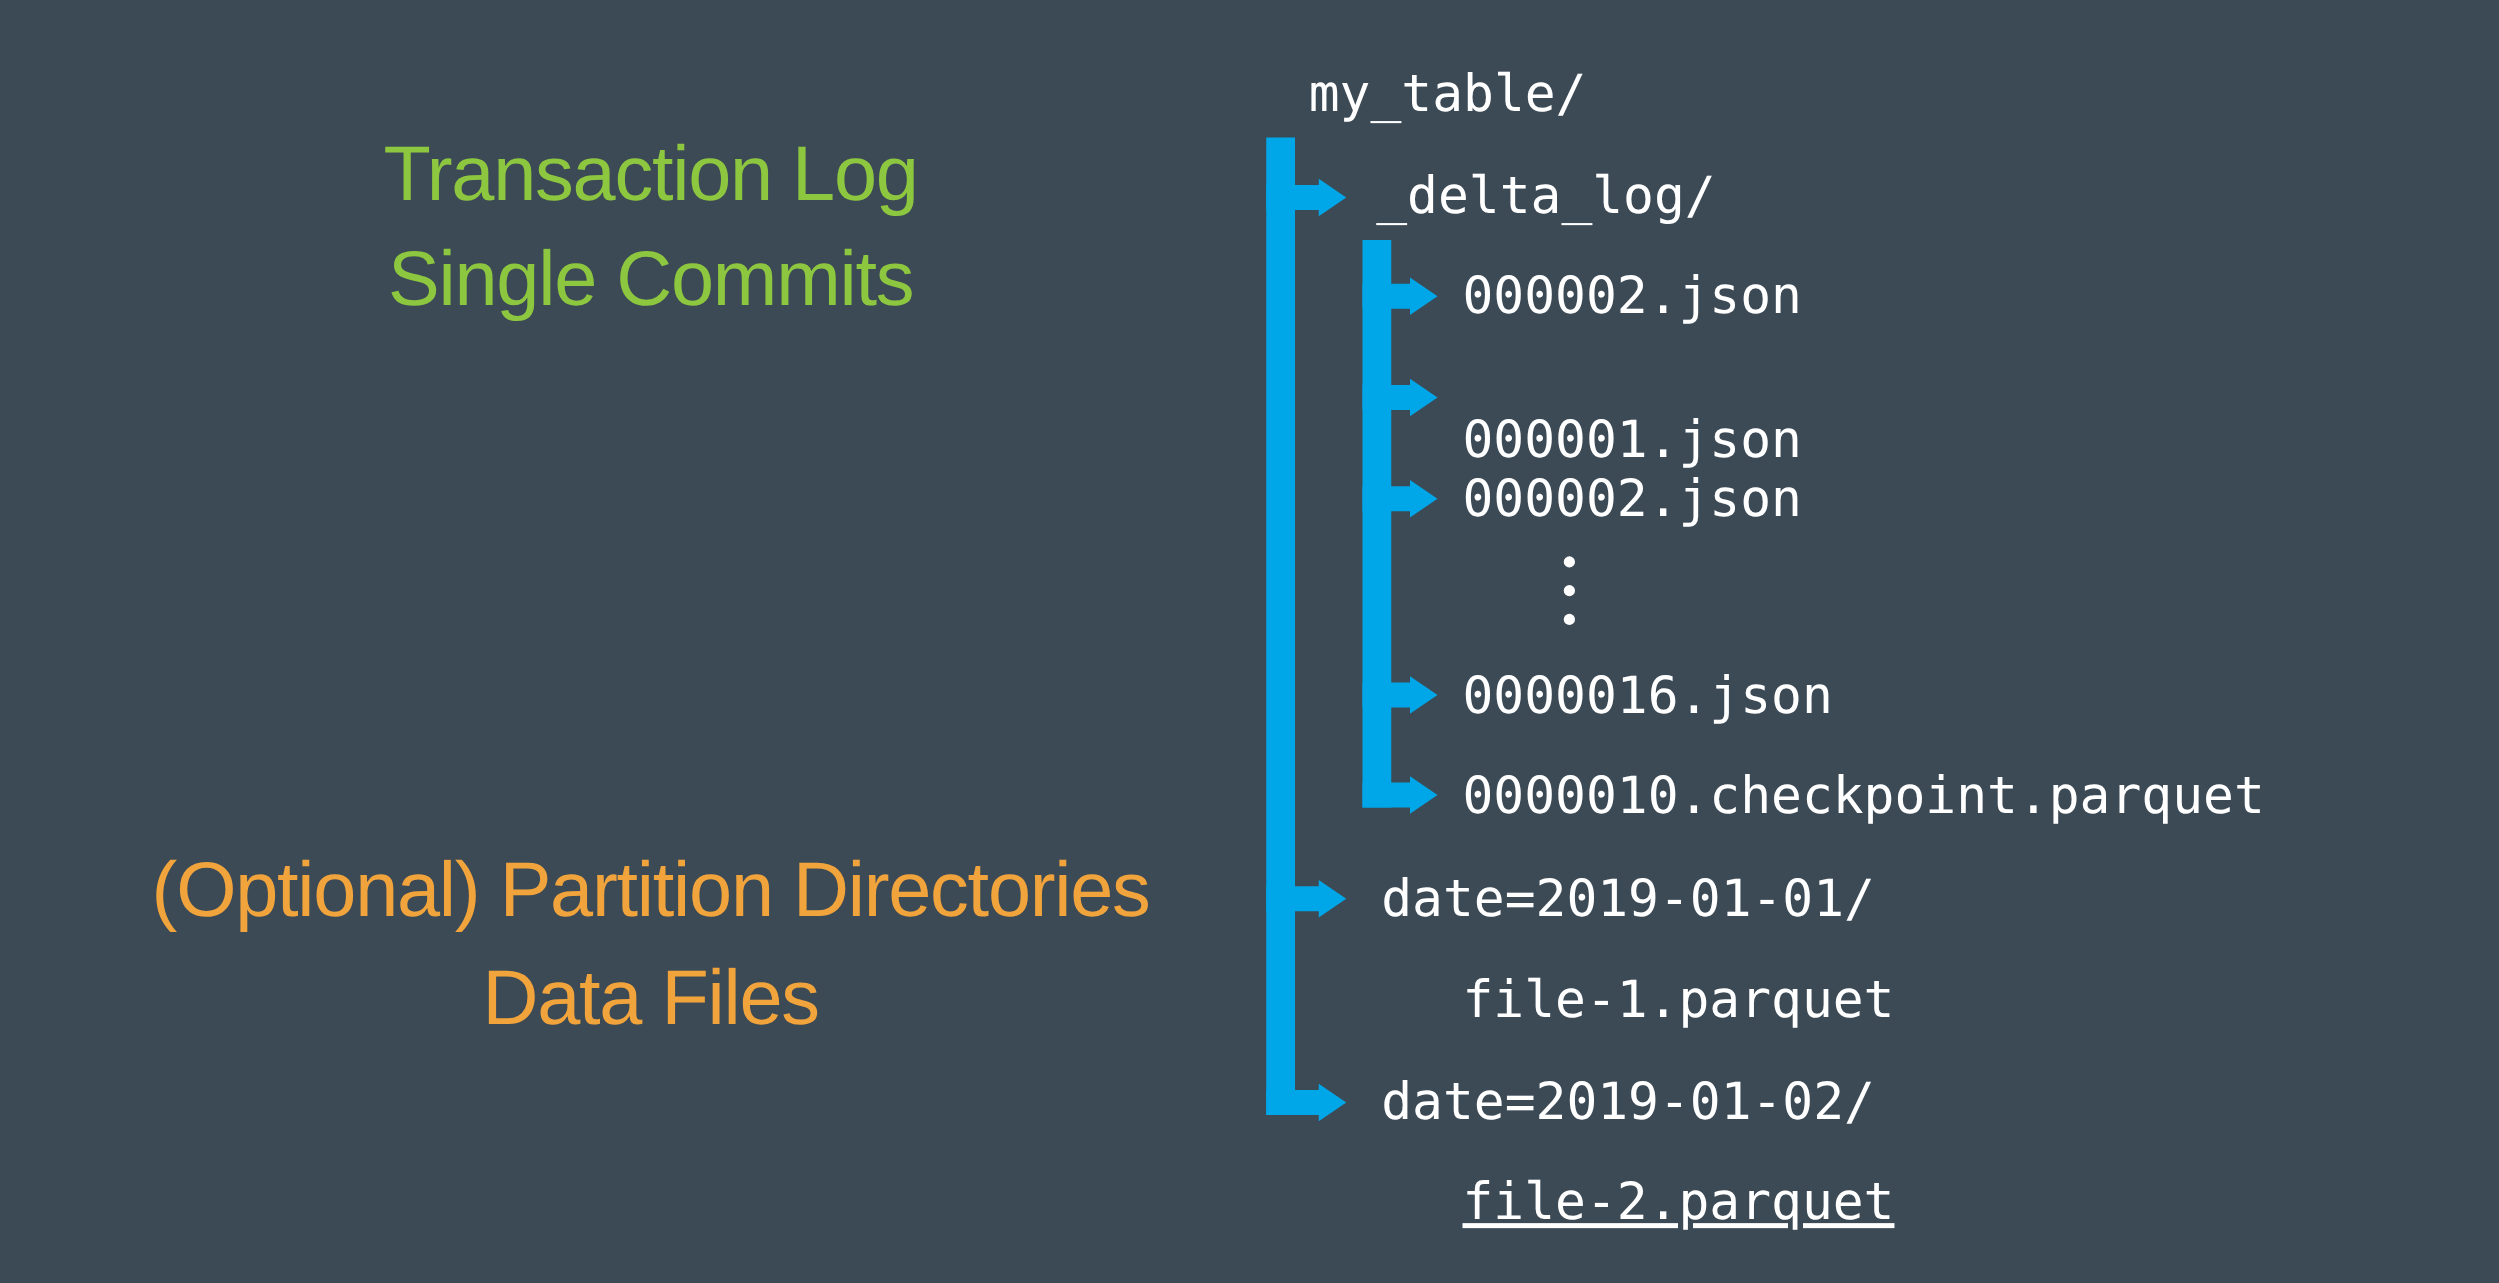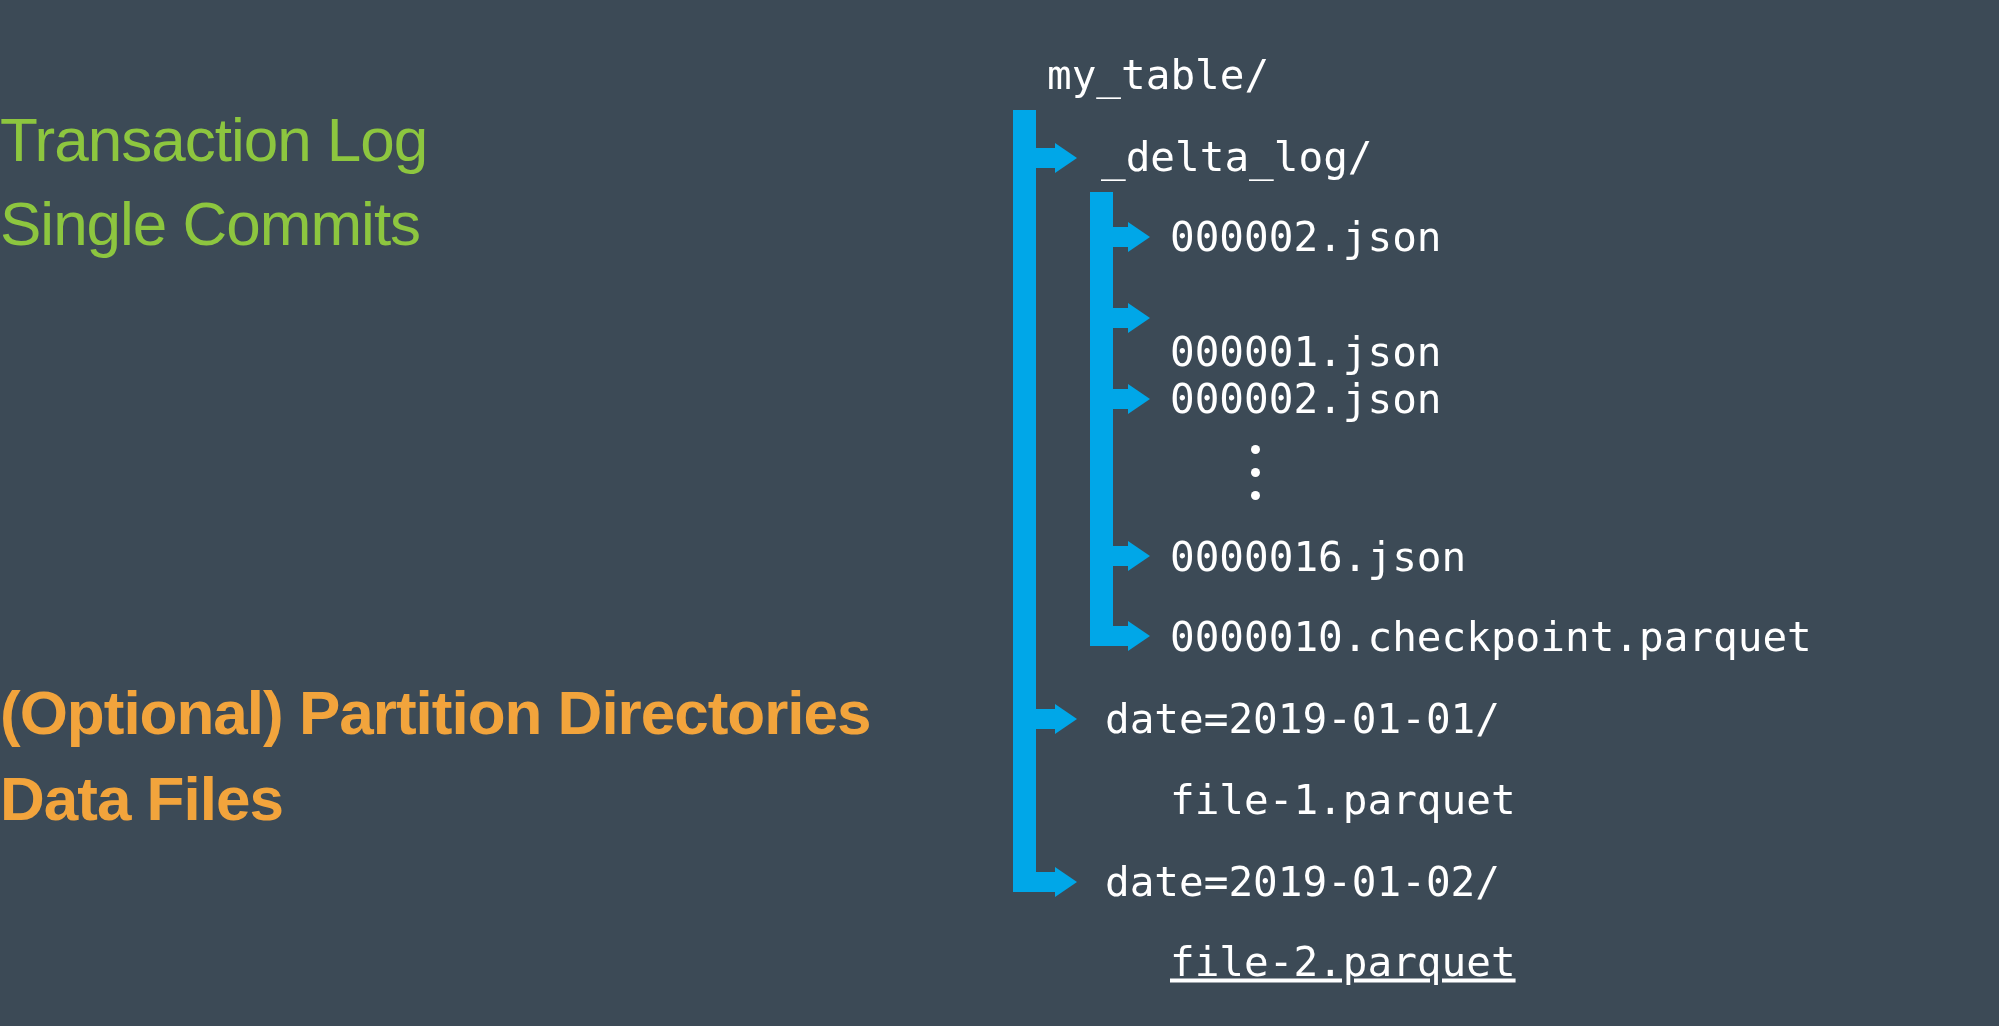--- a/index.html
+++ b/index.html
@@ -17,31 +17,32 @@
   .canvas {
     position: absolute;
     inset: 0;
   }
 
   
   .side-label {
     position: absolute;
     left: 0;
     width: 945px;
-    text-align: left;
+    text-align: center;
     transform: translateY(-50%);
     font-family: "Liberation Sans", sans-serif;
     font-weight: 300;
     font-size: 62px;
     letter-spacing: -1px;
     white-space: nowrap;
     line-height: 1;
+    padding-left: 48px;
   }
   .side-label.green  { color: var(--green,  #8dc63f); }
-  .side-label.orange { color: var(--orange, #f2a43c); font-weight: bold; }
+  .side-label.orange { color: var(--orange, #f2a43c); }
 
   
   .tree-row {
     position: absolute;
     transform: translateY(-50%);
     font-family: "DejaVu Sans Mono", "Liberation Mono", monospace;
     font-size: 41px;
     color: var(--white, #ffffff);
     white-space: pre;
     line-height: 1;

